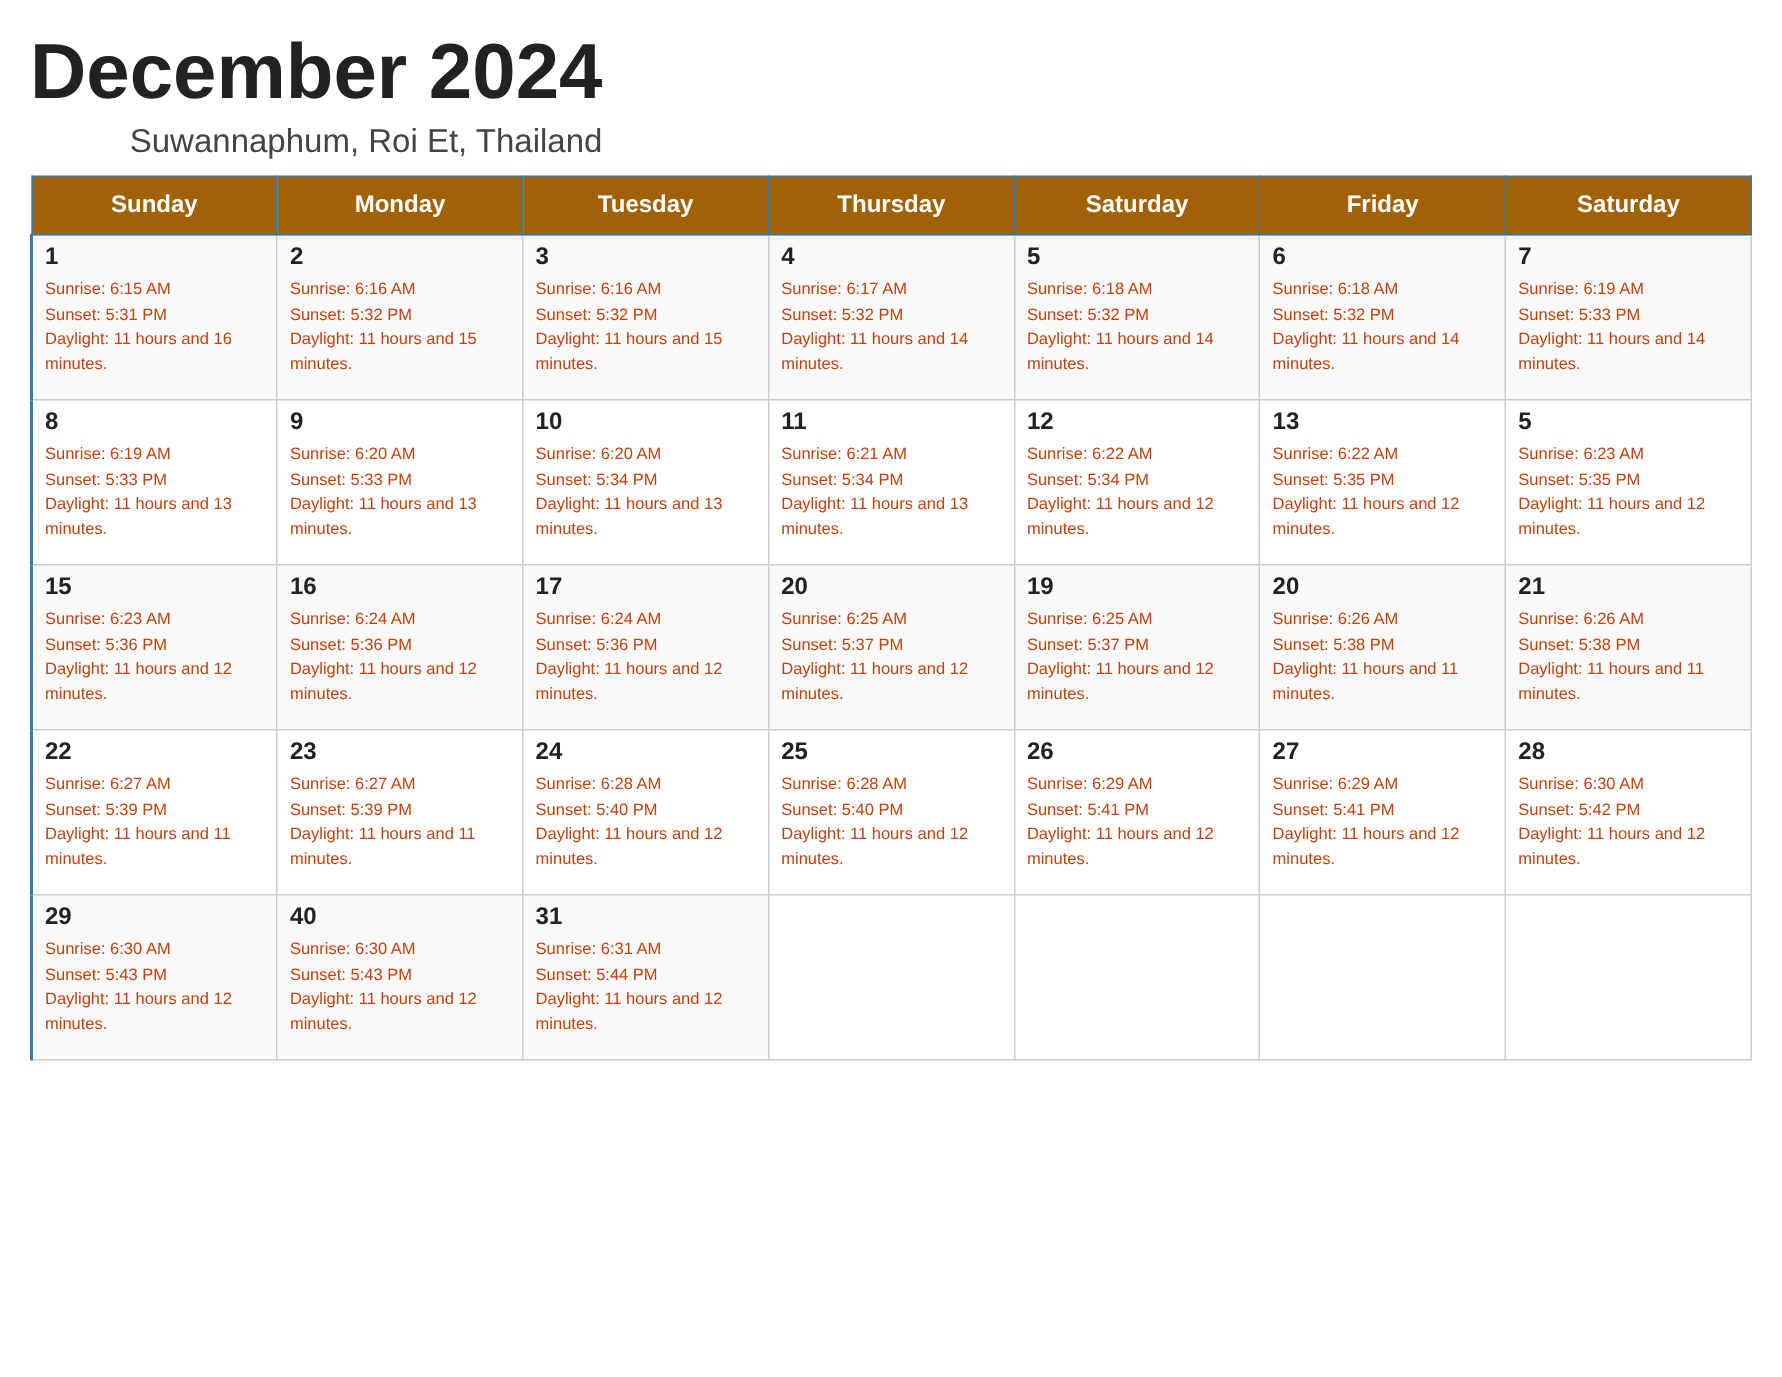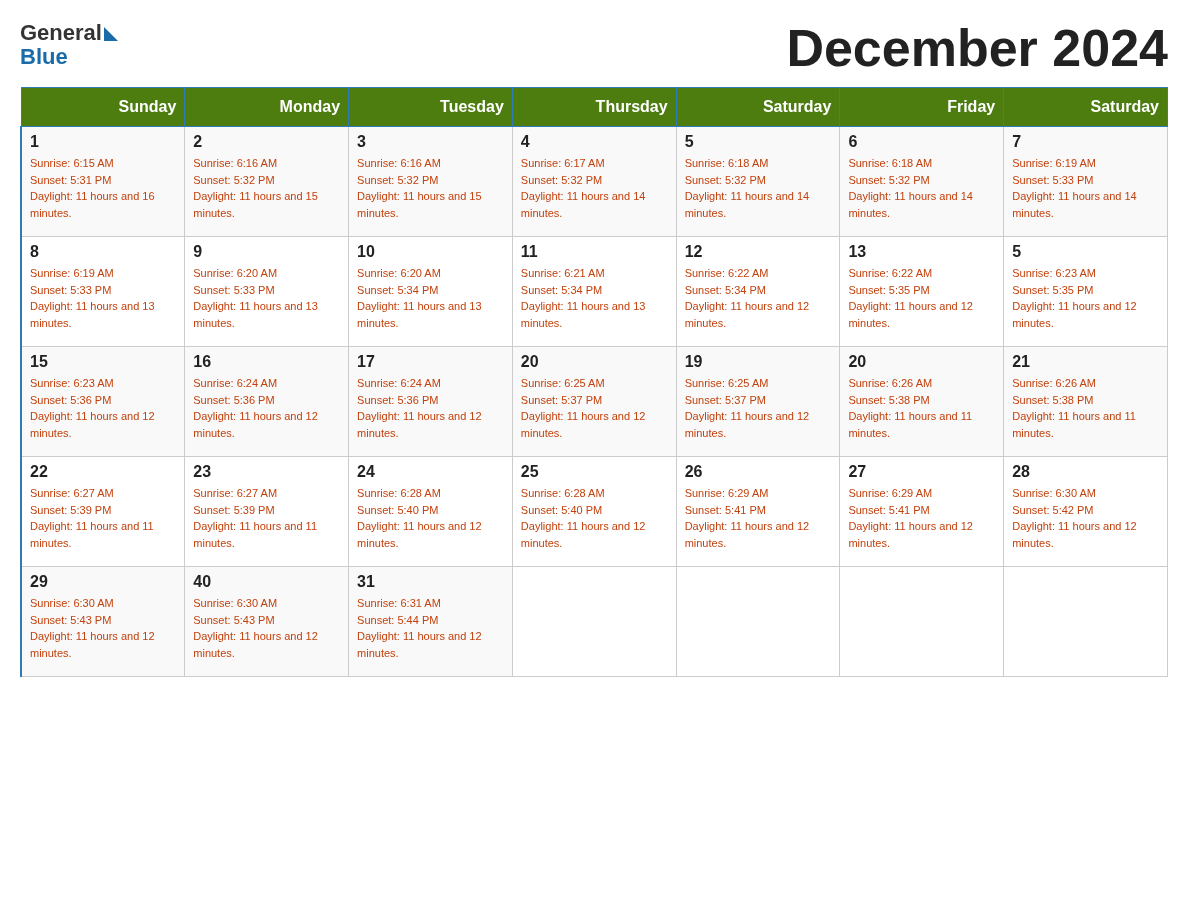--- a/index.html
+++ b/index.html
@@ -60,26 +60,26 @@
       font-size: 22px;
       color: #444;
       margin-top: 4px;
     }
     table {
       width: 100%;
       border-collapse: collapse;
       table-layout: fixed;
     }
     thead tr th {
-      background-color: #4d7c0f;
+      background-color: #a16207;
       color: #fff;
       font-size: 16px;
       font-weight: bold;
       padding: 10px 8px;
-      text-align: right;
+      text-align: center;
       border: 1px solid #2e7bb5;
     }
     tbody tr td {
       border: 1px solid #ccc;
       vertical-align: top;
       padding: 6px 8px;
       font-size: 13px;
       color: #333;
       height: 110px;
     }
@@ -105,29 +105,23 @@
       background-color: #fff !important;
     }
     tbody tr td:first-child {
       border-left: 2px solid #2e7bb5;
     }
   </style>
 </head>
 <body>
 
 <div class="header">
-  <div class="logo">
-    <div class="logo-text">
-      <span class="logo-general">General</span>
-      <span class="logo-triangle"></span>
-    </div>
-    <span class="logo-blue">Blue</span>
-  </div>
   <div class="title-section">
     <div class="month-title">December 2024</div>
+    <div class="subtitle">Suwannaphum, Roi Et, Thailand</div>
   </div>
 </div>
 
 <table>
   <thead>
     <tr>
     <th>Sunday</th>
         <th>Monday</th>
         <th>Tuesday</th>
         <th>Thursday</th>

